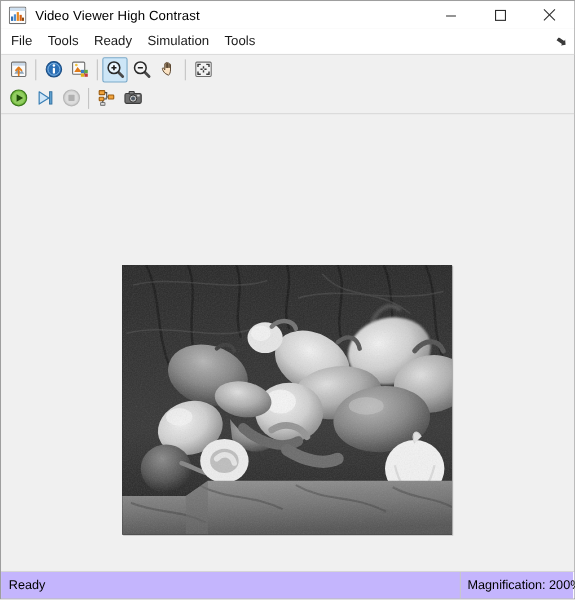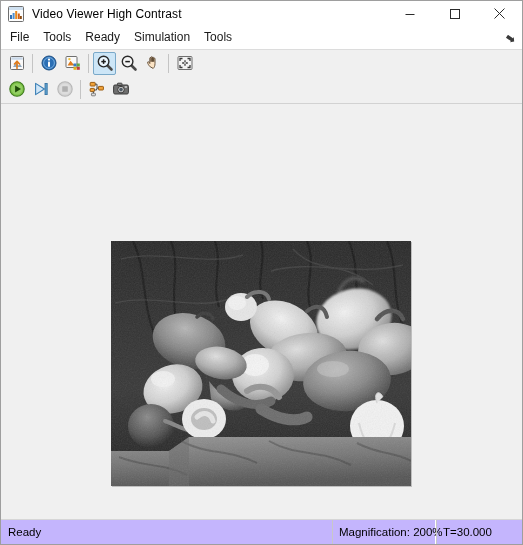--- a/index.html
+++ b/index.html
@@ -475,16 +475,15 @@
 
         <rect x="0" y="0" width="300" height="245" filter="url(#grain)" fill="none" opacity="0.9"></rect>
         <rect x="0" y="0" width="300" height="245" fill="#000" opacity="0.03"></rect>
       </svg>
     </div>
   </div>
 
   <div class="statusbar">
     <div class="status-ready">Ready</div>
     <div class="status-cell mag">Magnification: 200%</div>
-    <div class="status-cell time">T=30.000</div>
   </div>
 
 </div>
 
 </body></html>

